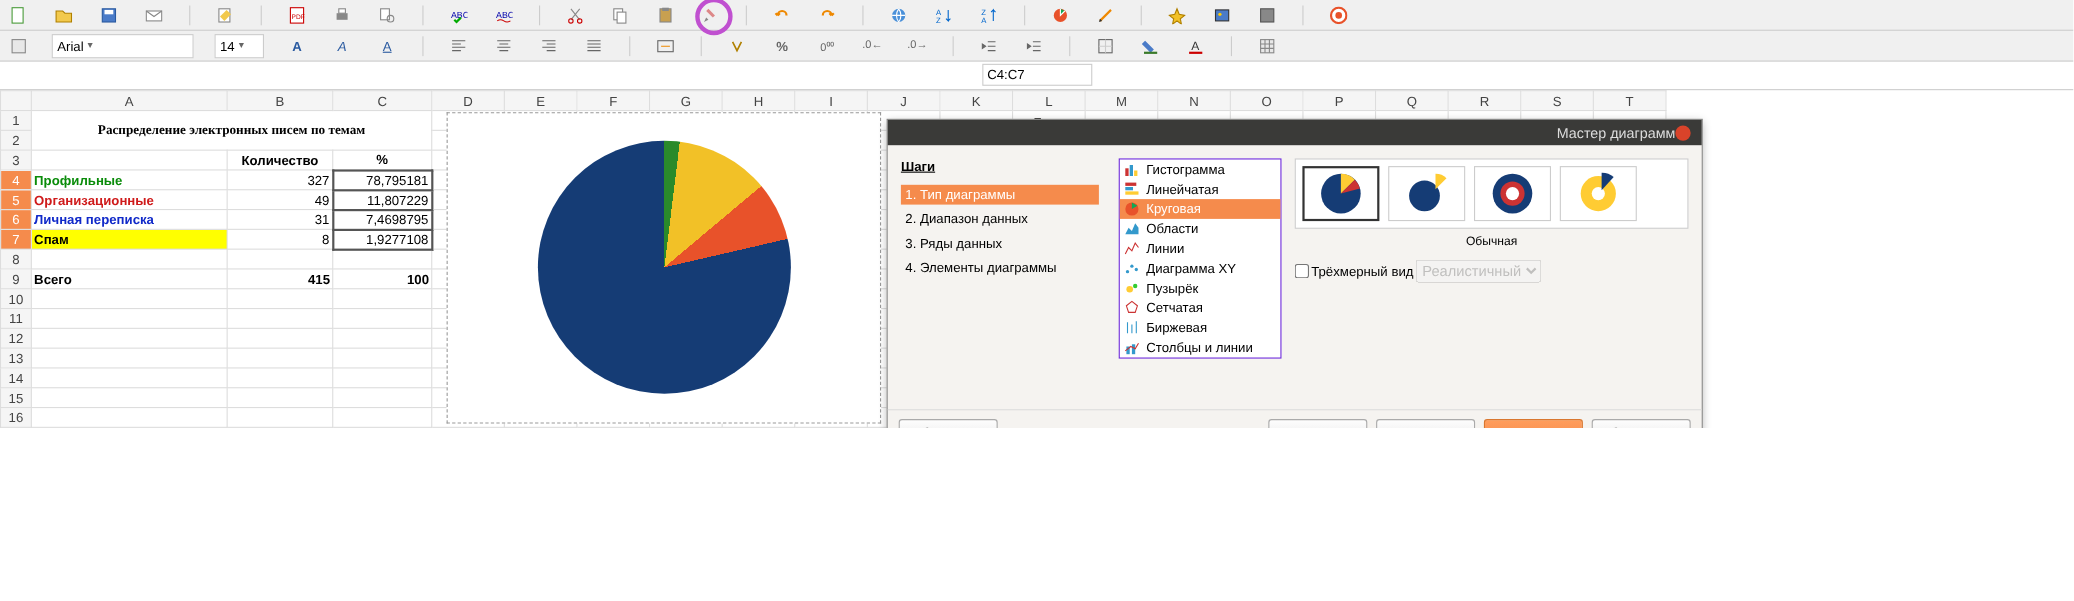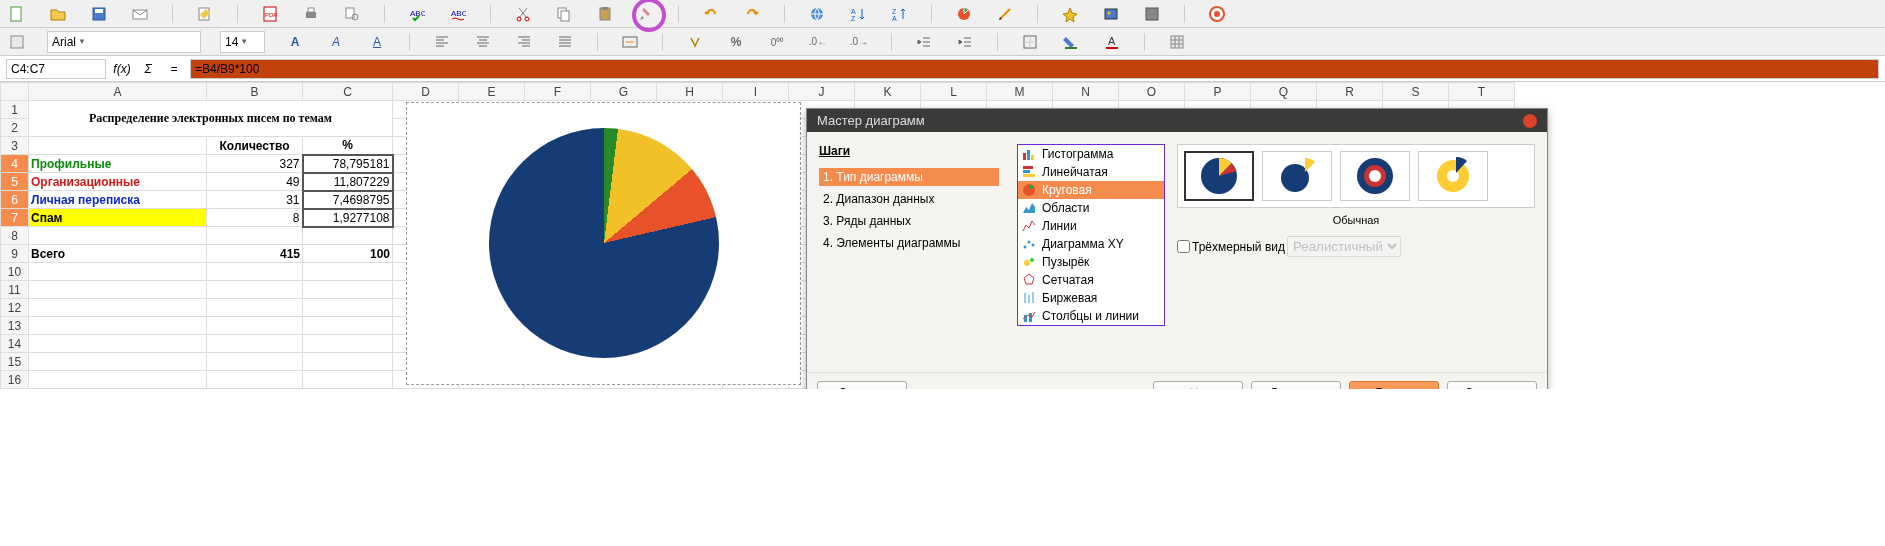--- a/index.html
+++ b/index.html
@@ -4,25 +4,25 @@
 <style>
 * { box-sizing: border-box; margin: 0; padding: 0; }
 body { font-family: Arial, sans-serif; font-size: 12px; background: #fff; width: 1885px; }
 
 
 .toolbar { display: flex; align-items: center; gap: 19px; padding: 3px 6px; background: #f0f0f0; border-bottom: 1px solid #ccc; height: 28px; }
 .tb-icon { width: 22px; height: 22px; display: flex; align-items: center; justify-content: center; cursor: pointer; border-radius: 2px; }
 .tb-sep { width: 1px; height: 18px; background: #ccc; margin: 0 2px; }
 .tb-drop { display: flex; align-items: center; border: 1px solid #ccc; background: #fff; padding: 1px 4px; height: 22px; }
 .tb-drop .arrow { font-size: 8px; margin-left: 2px; color: #666; }
-.font-name { width: 154px; }
+.font-name { width: 129px; }
 .font-size { width: 45px; }
 
 
-.formula-bar { display: flex; align-items: center; border-bottom: 1px solid #ccc; height: 26px; padding: 2px 6px; gap: 6px; }
+.formula-bar { display: flex; align-items: center; border-bottom: 1px solid #ccc; height: 26px; padding: 2px 6px; gap: 6px; flex-direction: column; }
 .cell-ref { border: 1px solid #ccc; width: 100px; padding: 2px 4px; background: #fff; }
 .formula-input { border: 1px solid #ccc; flex: 1; padding: 2px 4px; background: #c2410c; }
 .fx-btn { width: 20px; text-align: center; font-style: italic; }
 
 
 .workspace { position: relative; display: flex; }
 .grid { border-collapse: collapse; table-layout: fixed; }
 .grid th, .grid td { border: 1px solid #ddd; height: 18px; font-size: 12px; padding: 0 2px; overflow: hidden; white-space: nowrap; }
 .grid th { background: #f5f5f5; font-weight: normal; color: #444; text-align: center; }
 .col-hdr { width: 66px; }
@@ -40,21 +40,21 @@
 .chart-frame { position: absolute; left: 406px; top: 20px; width: 395px; height: 283px; background: #fff; border: 1px dashed #999; }
 .pie { width: 230px; height: 230px; border-radius: 50%; margin: 25px auto; background: conic-gradient(
   #2a8a2a 0deg 7deg,
   #f2c127 7deg 50deg,
   #e8522a 50deg 77deg,
   #153c75 77deg 360deg
 ); }
 
 
 .wizard { position: absolute; left: 806px; top: 26px; width: 742px; background: #f5f3f0; border: 1px solid #888; box-shadow: 0 3px 8px rgba(0,0,0,.3); }
-.wiz-title { background: #3a3a38; color: #ddd; padding: 4px 10px; font-size: 13px; display: flex; justify-content: space-between; align-items: center; }
+.wiz-title { background: #3a3a38; color: #ddd; padding: 4px 10px; font-size: 13px; display: flex; justify-content: flex-end; align-items: center; }
 .wiz-close { width: 14px; height: 14px; background: #d9432a; border-radius: 50%; }
 .wiz-body { display: flex; padding: 12px; gap: 18px; min-height: 240px; justify-content: flex-end; }
 .wiz-steps { width: 180px; }
 .wiz-steps h4 { text-decoration: underline; margin-bottom: 10px; font-size: 12px; }
 .wiz-steps .step { padding: 2px 4px; margin-bottom: 4px; cursor: pointer; }
 .wiz-steps .step.active { background: #f58b4c; color: #fff; }
 .wiz-right { flex: 1; }
 .wiz-right h4 { font-weight: bold; margin-bottom: 6px; font-size: 12px; }
 .chart-types { width: 148px; border: 1px solid #6d28d9; background: #fff; }
 .chart-types .ct { padding: 2px 4px; display: flex; align-items: center; gap: 6px; cursor: pointer; }

